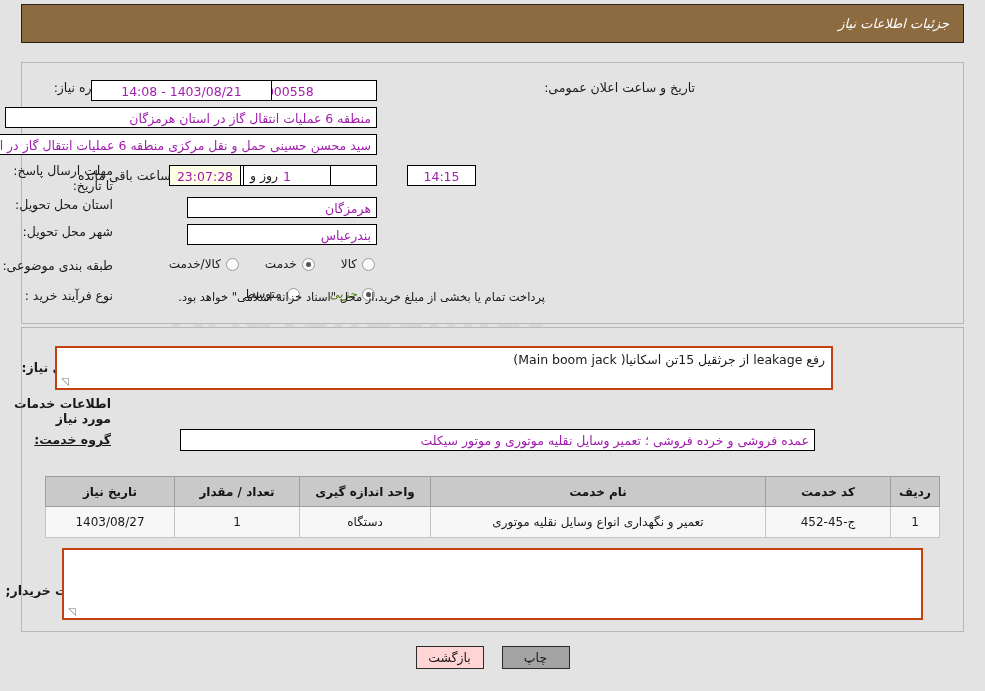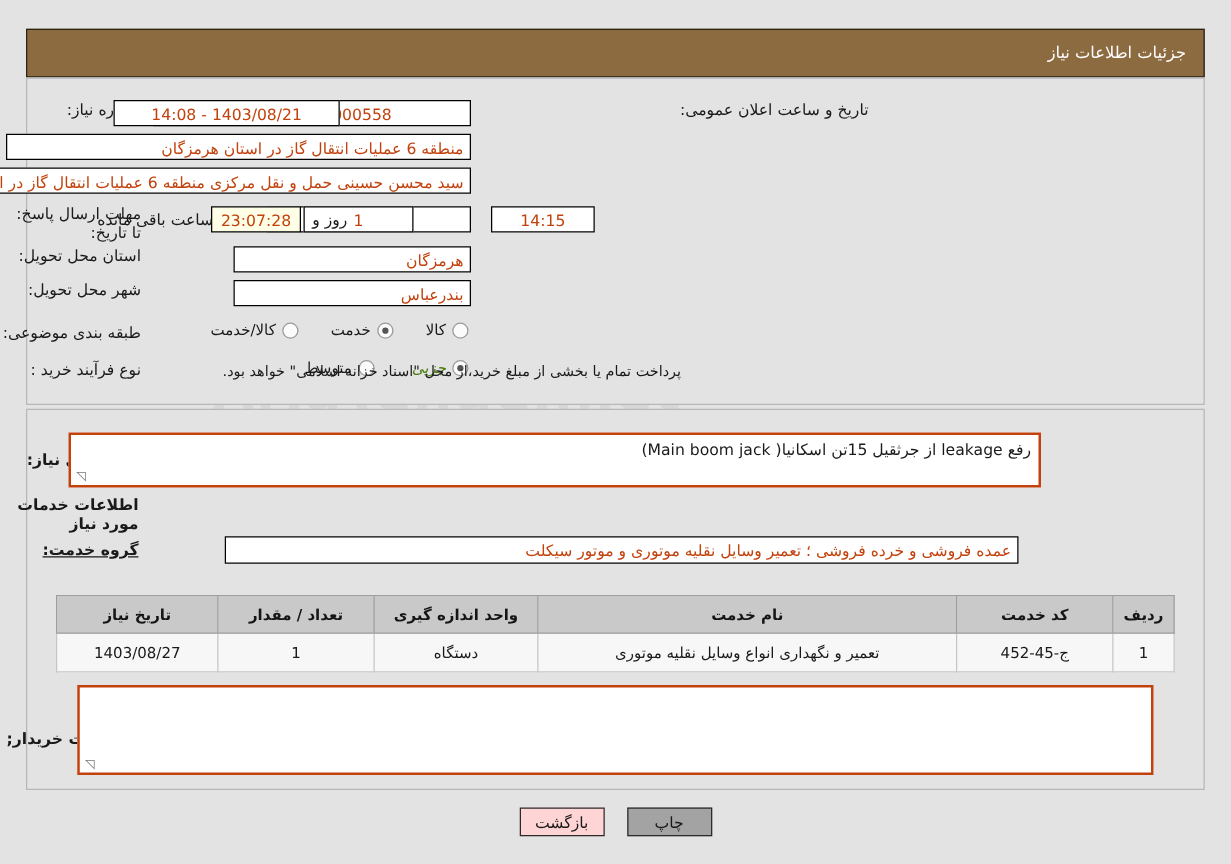--- a/index.html
+++ b/index.html
@@ -14,30 +14,31 @@
     height: 691px;
     background: #e3e3e3;
     overflow: hidden;
     direction: rtl;
   }
 
   
   .title-bar {
     position: absolute;
     left: 21px;
-    top: 23px;
+    top: 4px;
     width: 943px;
     height: 39px;
     background: #8c6b40;
     border: 1px solid #2a2117;
     box-sizing: border-box;
     display: flex;
     align-items: center;
     justify-content: flex-start;
     padding: 0 14px;
+    font-style: italic;
   }
   .title-bar span {
     color: #ffffff;
     font-size: 13px;
     letter-spacing: .2px;
   }
 
   
   .panel {
     position: absolute;
@@ -57,21 +58,21 @@
   .lbl {
     font-size: 12.5px;
     color: #1a1a1a;
     text-align: right;
   }
   .fld {
     background: #ffffff;
     border: 1px solid #000000;
     box-sizing: border-box;
     font-size: 12.5px;
-    color: #c2410c;
+    color: #a21caf;
     padding: 2px 5px;
     height: 21px;
     line-height: 17px;
     overflow: hidden;
     text-align: center;
     white-space: nowrap;
   }
   .fld.right { text-align: right; }
   .fld.cream { background: #fffee6; }
 
@@ -256,21 +257,21 @@
     <div class="lbl">ایجاد کننده درخواست:</div>
   </div>
   <div class="fld right" style="position:absolute; right:608px; top:134px; width:472px; direction:rtl;">سید محسن حسینی حمل و نقل مرکزی منطقه 6 عملیات انتقال گاز در استان ه</div>
   <a class="linklike" style="position:absolute; right:1086px; left:110px; top:137px;">اطلاعات تماس خریدار</a>
 
   <div class="row" style="right:872px; top:163px; display:block; width:108px; text-align:right;">
     <div class="lbl" style="white-space:normal; line-height:15px;">مهلت ارسال پاسخ: تا تاریخ:</div>
   </div>
   <div class="fld" style="position:absolute; right:608px; top:165px; width:163px;">1403/08/23</div>
   <div class="lbl" style="position:absolute; right:773px; top:168px;">ساعت</div>
-  <div class="fld" style="position:absolute; right:509px; top:165px; width:83px;margin-left:32px;">14:15</div>
+  <div class="fld" style="position:absolute; right:509px; top:165px; width:69px;margin-left:32px;">14:15</div>
   <div class="fld" style="position:absolute; right:654px; top:165px; left:285px; width:88px;">1</div>
   <div class="lbl" style="position:absolute; left:250px; top:168px;">روز و</div>
   <div class="fld cream" style="position:absolute; left:169px; top:165px; width:72px;">23:07:28</div>
   <div class="lbl" style="position:absolute; left:78px; top:168px;">ساعت باقی مانده</div>
 
   <div class="row" style="right:872px; top:197px;">
     <div class="lbl">استان محل تحویل:</div>
   </div>
   <div class="fld right" style="position:absolute; right:608px; top:197px; width:190px;">هرمزگان</div>
 

